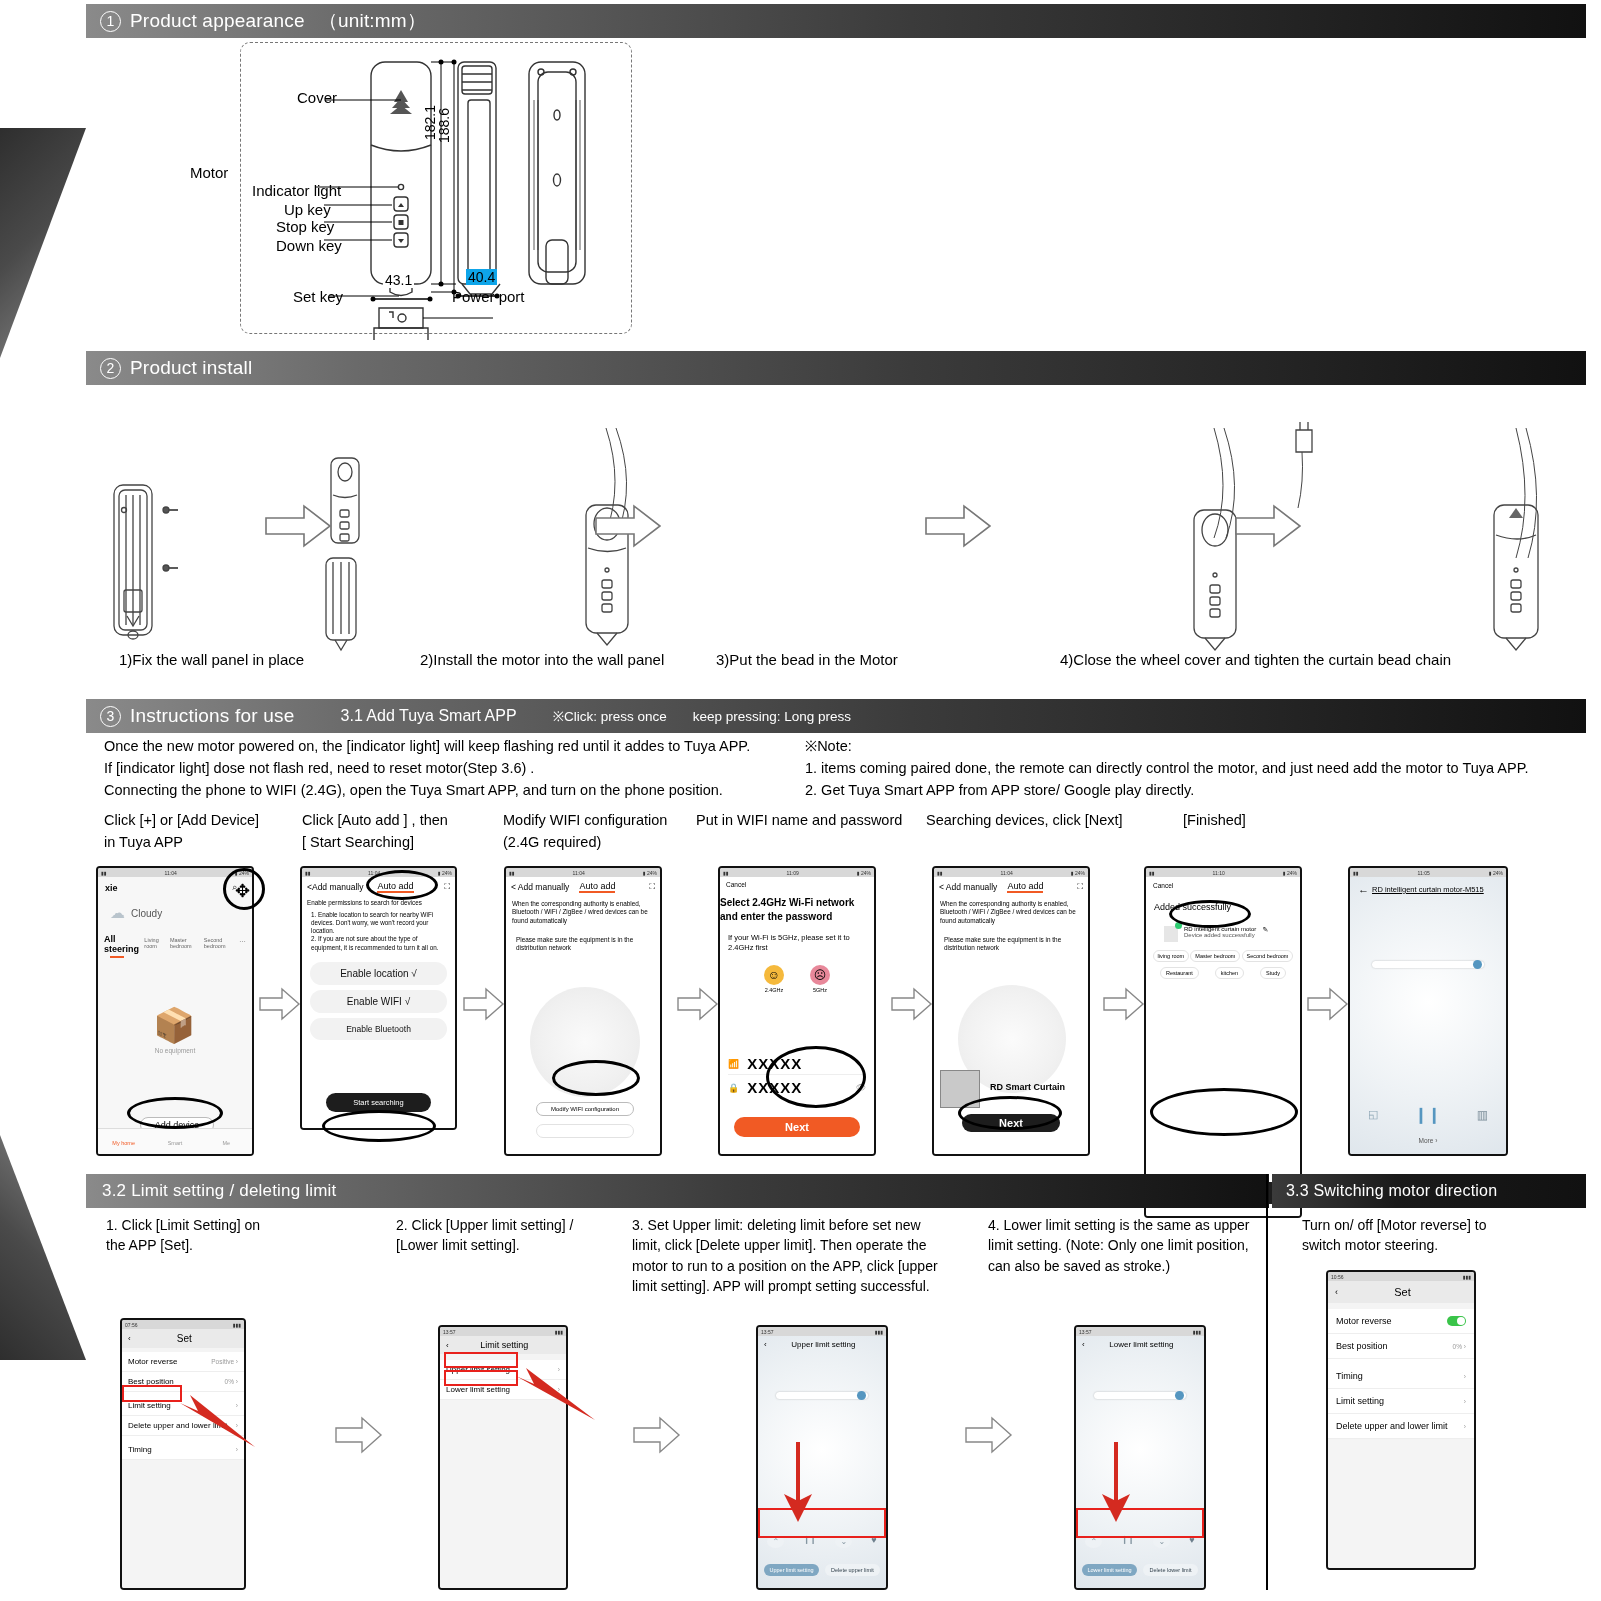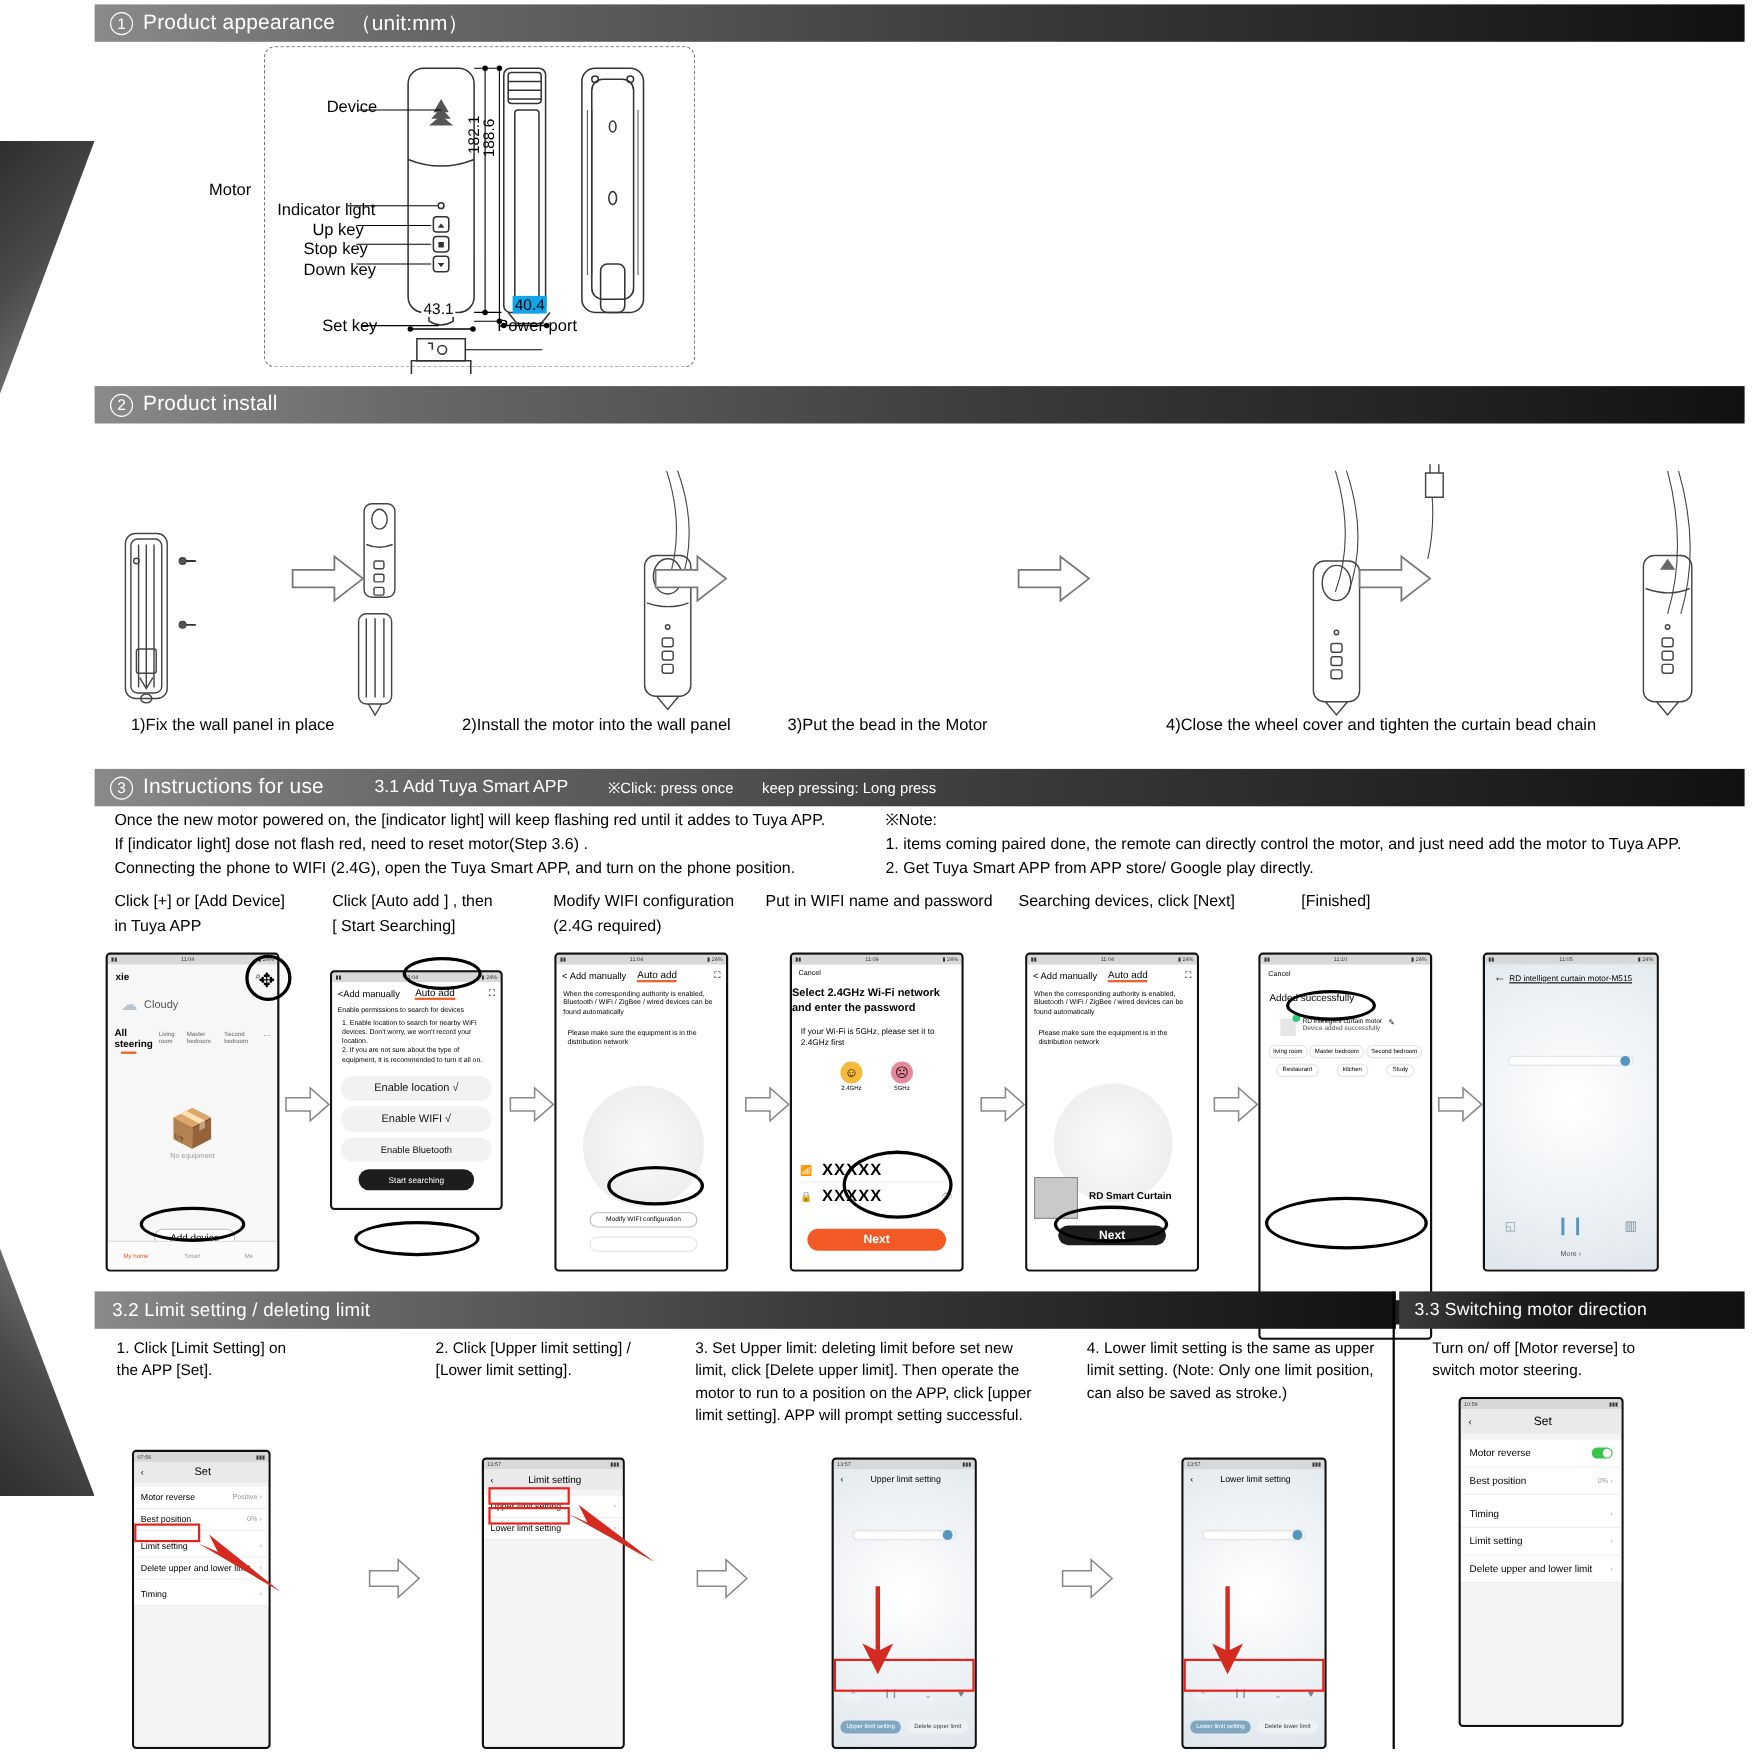--- a/index.html
+++ b/index.html
@@ -181,21 +181,21 @@
       <path d="M230 147 h82"></path>
       <path d="M238 165 h68"></path>
       <path d="M238 182 h68"></path>
       <path d="M238 200 h68"></path>
       <path d="M243 256 h70"></path>
       <path d="M337 278 h70"></path>
     </g>
   </g>
 </svg>
 
-<div class="cap" style="left:297px;top:89px;">Device</div>
+<div class="cap" style="left:297px;top:89px;">Cover</div>
 <div class="cap" style="left:190px;top:164px;">Motor</div>
 <div class="cap" style="left:252px;top:182px;">Indicator light</div>
 <div class="cap" style="left:284px;top:201px;">Up key</div>
 <div class="cap" style="left:276px;top:218px;">Stop key</div>
 <div class="cap" style="left:276px;top:237px;">Down key</div>
 <div class="cap" style="left:293px;top:288px;">Set key</div>
 <div class="cap" style="left:452px;top:288px;">Power port</div>
 <div class="cap" style="left:422px;top:140px;transform:rotate(-90deg);transform-origin:left top;font-size:14px;">182.1</div>
 <div class="cap" style="left:436px;top:143px;transform:rotate(-90deg);transform-origin:left top;font-size:14px;">188.6</div>
 <div class="cap" style="left:383px;top:272px;font-size:14px;background:#fff;padding:0 2px;">43.1</div>
@@ -339,21 +339,21 @@
       <div style="flex:1;text-align:center;font-size:5.5px;padding-top:11px;color:#f15a24;">My home</div>
       <div style="flex:1;text-align:center;font-size:5.5px;padding-top:11px;color:#999;">Smart</div>
       <div style="flex:1;text-align:center;font-size:5.5px;padding-top:11px;color:#999;">Me</div>
     </div>
   </div>
 </div>
 <div class="ellipse" style="left:223px;top:868px;width:42px;height:42px;"></div>
 <div style="position:absolute;left:235px;top:880px;font-size:18px;">✥</div>
 <div class="ellipse" style="left:127px;top:1097px;width:96px;height:32px;"></div>
 
-<div class="phone" style="left:300px;top:866px;width:157px;height:218px;margin-top:16px;">
+<div class="phone" style="left:300px;top:866px;width:157px;height:264px;">
   <div class="pstatus">
     <span>▮▮</span>
     <span>11:04</span>
     <span>▮ 24%</span>
   </div>
   <div class="pbody" style="background:#fff;">
     <div class="pnav">
       <span style="font-size:8.5px;">&lt;<span>Add manually</span></span>
       <span style="font-size:9px;margin-left:14px;border-bottom:2px solid #f15a24;">Auto add</span>
       <span style="margin-left:auto;font-size:8px;">⛶</span>

